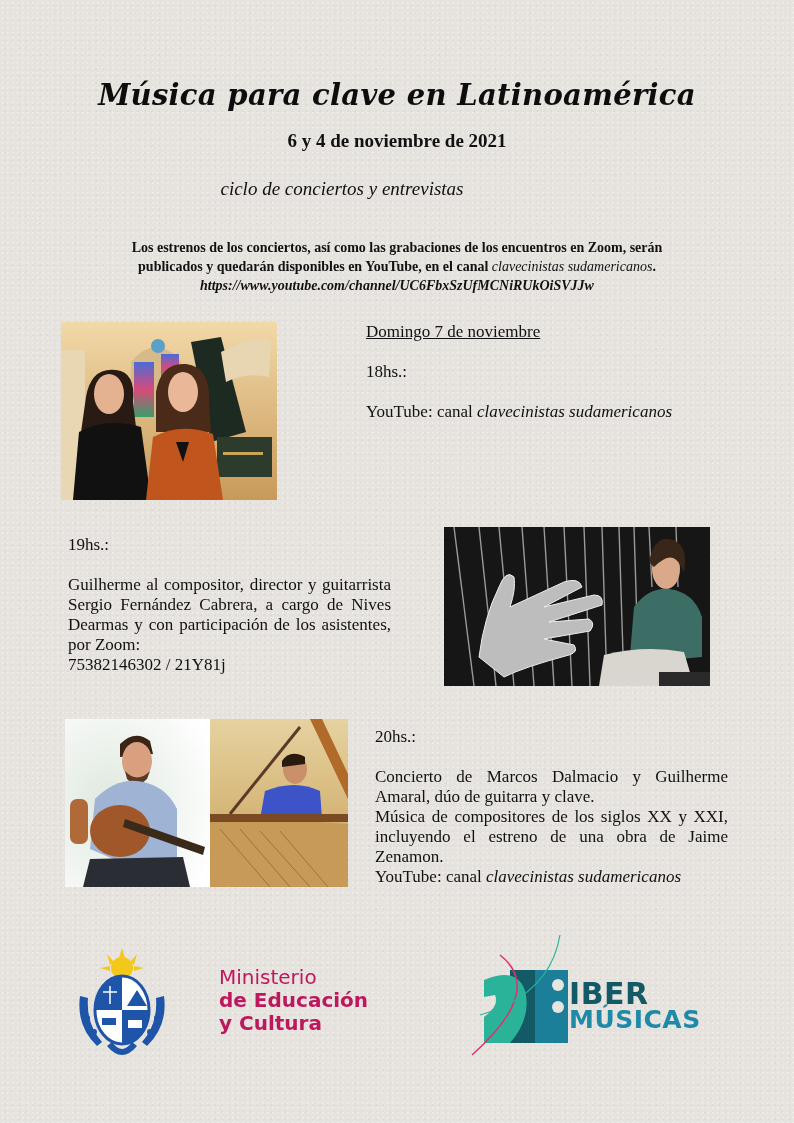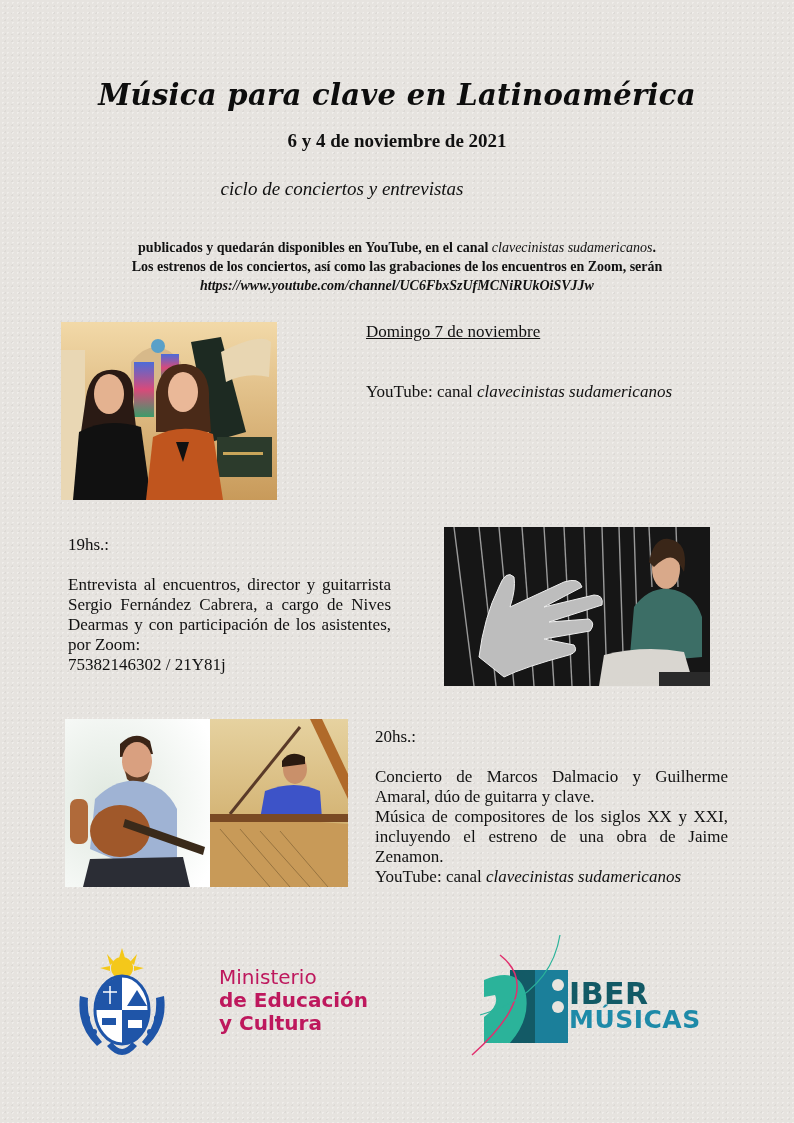--- a/index.html
+++ b/index.html
@@ -43,22 +43,22 @@
   .photo svg { display: block; }
 </style>
 </head>
 <body>
 
 <div class="abs title">Música para clave en Latinoamérica</div>
 <div class="abs dates">6 y 4 de noviembre de 2021</div>
 <div class="abs cycle">ciclo de conciertos y entrevistas</div>
 
 <div class="abs notice">
+  <div>Los estrenos de los conciertos, así como las grabaciones de los encuentros en Zoom, serán</div>
   <div><span>publicados y quedarán disponibles en YouTube, en el canal </span><i>clavecinistas sudamericanos</i><span>.</span></div>
-  <div>Los estrenos de los conciertos, así como las grabaciones de los encuentros en Zoom, serán</div>
   <div class="url">https://www.youtube.com/channel/UC6FbxSzUfMCNiRUkOiSVJJw</div>
 </div>
 
 <div class="abs photo" style="left:61px; top:322px; width:216px; height:178px;">
   <svg width="216" height="178" viewBox="0 0 216 178">
     <defs>
       <linearGradient id="g1" x1="0" y1="0" x2="0" y2="1">
         <stop offset="0" stop-color="#f2d9a8"></stop>
           <stop offset="1" stop-color="#c89a5a"></stop>
       </linearGradient>
@@ -86,28 +86,29 @@
     <path d="M95 70 Q100 40 125 42 Q150 45 148 80 L150 110 L95 110 Z" fill="#4a2a18"></path>
     <ellipse cx="122" cy="70" rx="15" ry="20" fill="#eab898"></ellipse>
     <path d="M85 178 L92 115 Q120 100 152 112 L162 178 Z" fill="#c0551e"></path>
     <path d="M115 120 L122 140 L128 120 Z" fill="#111"></path>
   </svg>
 </div>
 
 <div class="abs body-text" style="left:366px; top:322px; width:360px;">
   <p class="heading-u">Domingo 7 de noviembre</p>
   <div class="gap"></div>
+  <p>18hs.:</p>
   <div class="gap"></div>
   <p><span>YouTube: canal </span><i>clavecinistas sudamericanos</i></p>
 </div>
 
 <div class="abs body-text" style="left:68px; top:535px; width:323px;">
   <p>19hs.:</p>
   <div class="gap"></div>
-  <p>Entrevista al encuentros, director y guitarrista Sergio Fernández Cabrera, a cargo de Nives Dearmas y con participación de los asistentes, por Zoom:</p>
+  <p>Guilherme al compositor, director y guitarrista Sergio Fernández Cabrera, a cargo de Nives Dearmas y con participación de los asistentes, por Zoom:</p>
   <p>75382146302 / 21Y81j</p>
 </div>
 
 <div class="abs photo" style="left:444px; top:527px; width:266px; height:159px;">
   <svg width="266" height="159" viewBox="0 0 266 159">
     <rect width="266" height="159" fill="#161616"></rect>
     <g stroke="#9a9a9a" stroke-width="1.4">
       <line x1="10" y1="0" x2="30" y2="159"></line>
         <line x1="35" y1="0" x2="52" y2="159"></line>
       <line x1="55" y1="0" x2="70" y2="159"></line>

